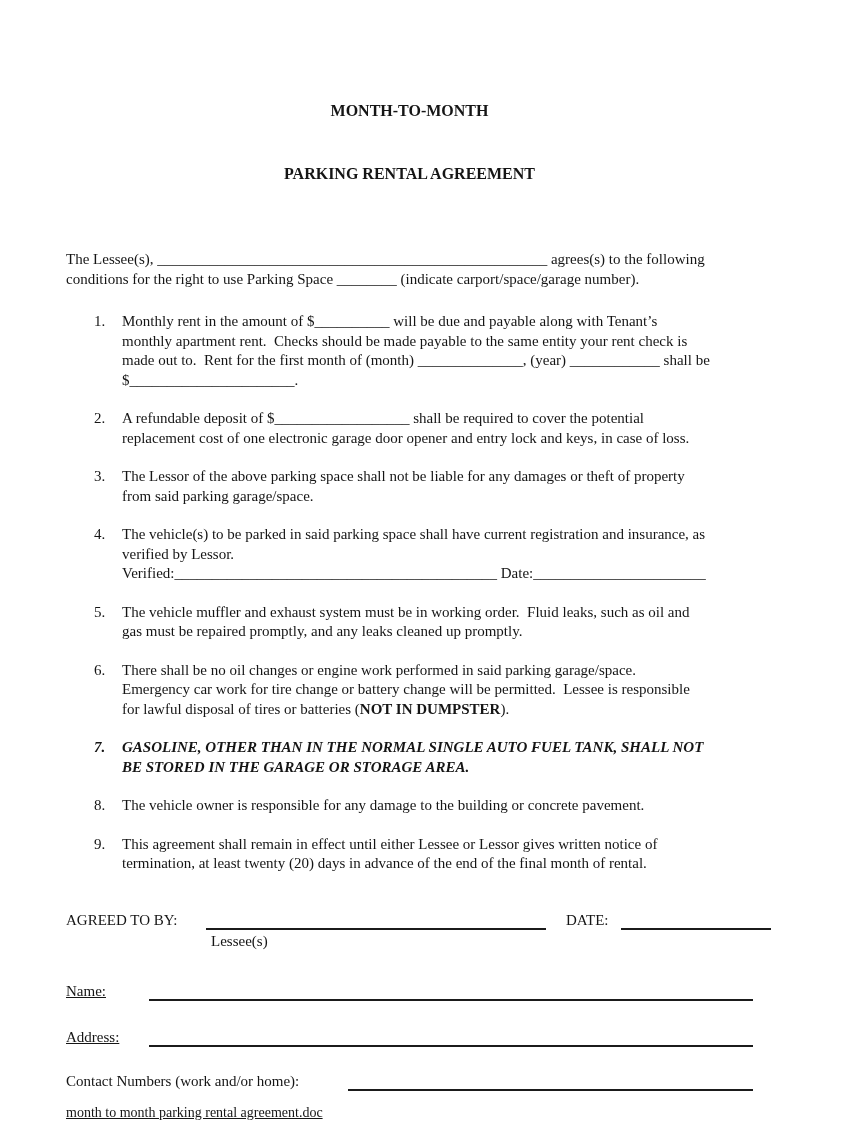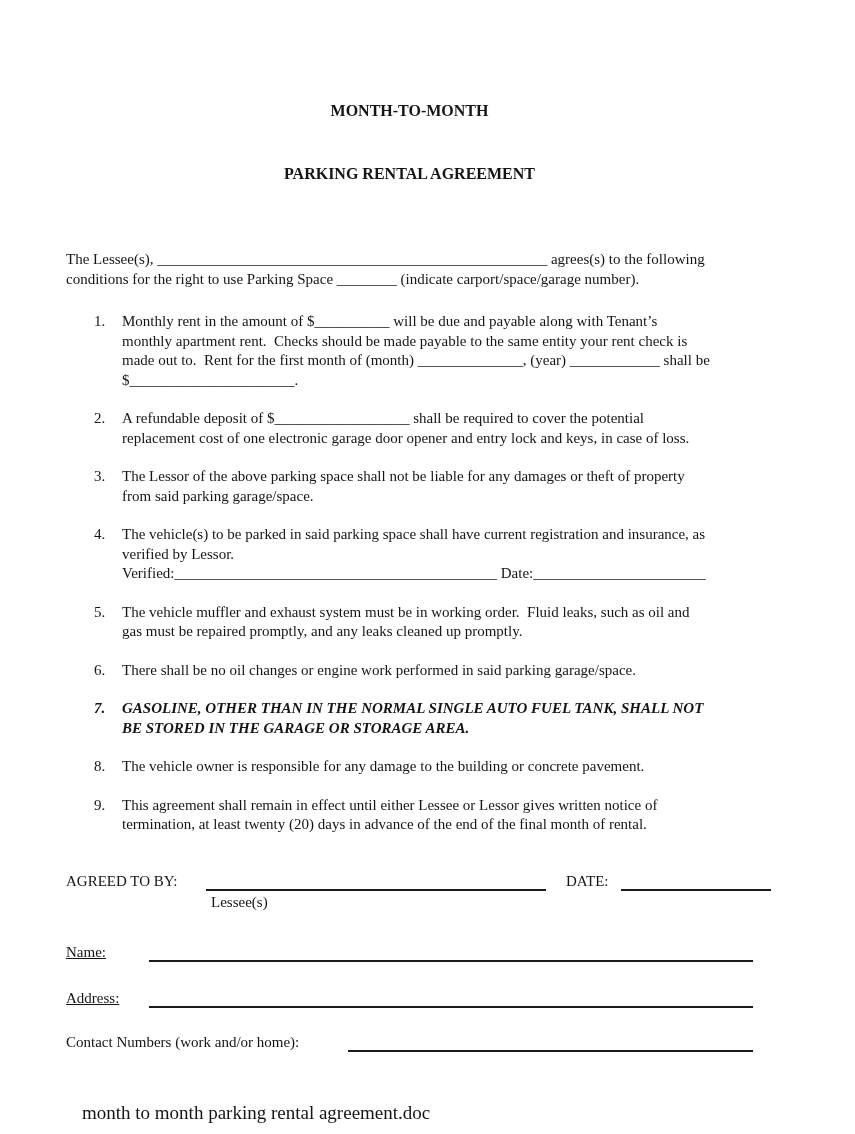--- a/index.html
+++ b/index.html
@@ -54,25 +54,26 @@
   .line-150 { flex: 0 0 150px; margin-left: 12px; }
   .sub-label { margin-left: 145px; margin-top: 2px; line-height: 19px; }
   .name-row { margin-top: 28px; }
   .addr-row { margin-top: 24px; }
   .contact-row { margin-top: 22px; }
   .lbl-83 { flex: 0 0 83px; text-decoration: underline; }
   .lbl-282 { flex: 0 0 282px; }
   .line-flex { flex: 1; }
   .footer {
     position: absolute;
-    left: 82px;
+    left: 66px;
     top: 1103px;
-    font-size: 19px;
+    font-size: 14px;
     line-height: 19px;
     white-space: pre;
+    text-decoration: underline;
   }
 </style>
 </head>
 <body>
 
 <div class="page">
 
   <div class="doc-title">
     <div>MONTH-TO-MONTH</div>
     <div>PARKING RENTAL AGREEMENT</div>
@@ -125,20 +126,22 @@
       <div class="ctext">
         <div class="cline">The vehicle muffler and exhaust system must be in working order.  Fluid leaks, such as oil and</div>
         <div class="cline">gas must be repaired promptly, and any leaks cleaned up promptly.</div>
       </div>
     </div>
 
     <div class="clause">
       <span class="num">6.</span>
       <div class="ctext">
         <div class="cline">There shall be no oil changes or engine work performed in said parking garage/space.</div>
+        <div class="cline">Emergency car work for tire change or battery change will be permitted.  Lessee is responsible</div>
+        <div class="cline"><span>for lawful disposal of tires or batteries (</span><span class="bold-seg">NOT IN DUMPSTER</span><span>).</span></div>
       </div>
     </div>
 
     <div class="clause emph">
       <span class="num">7.</span>
       <div class="ctext">
         <div class="cline">GASOLINE, OTHER THAN IN THE NORMAL SINGLE AUTO FUEL TANK, SHALL NOT</div>
         <div class="cline">BE STORED IN THE GARAGE OR STORAGE AREA.</div>
       </div>
     </div>

